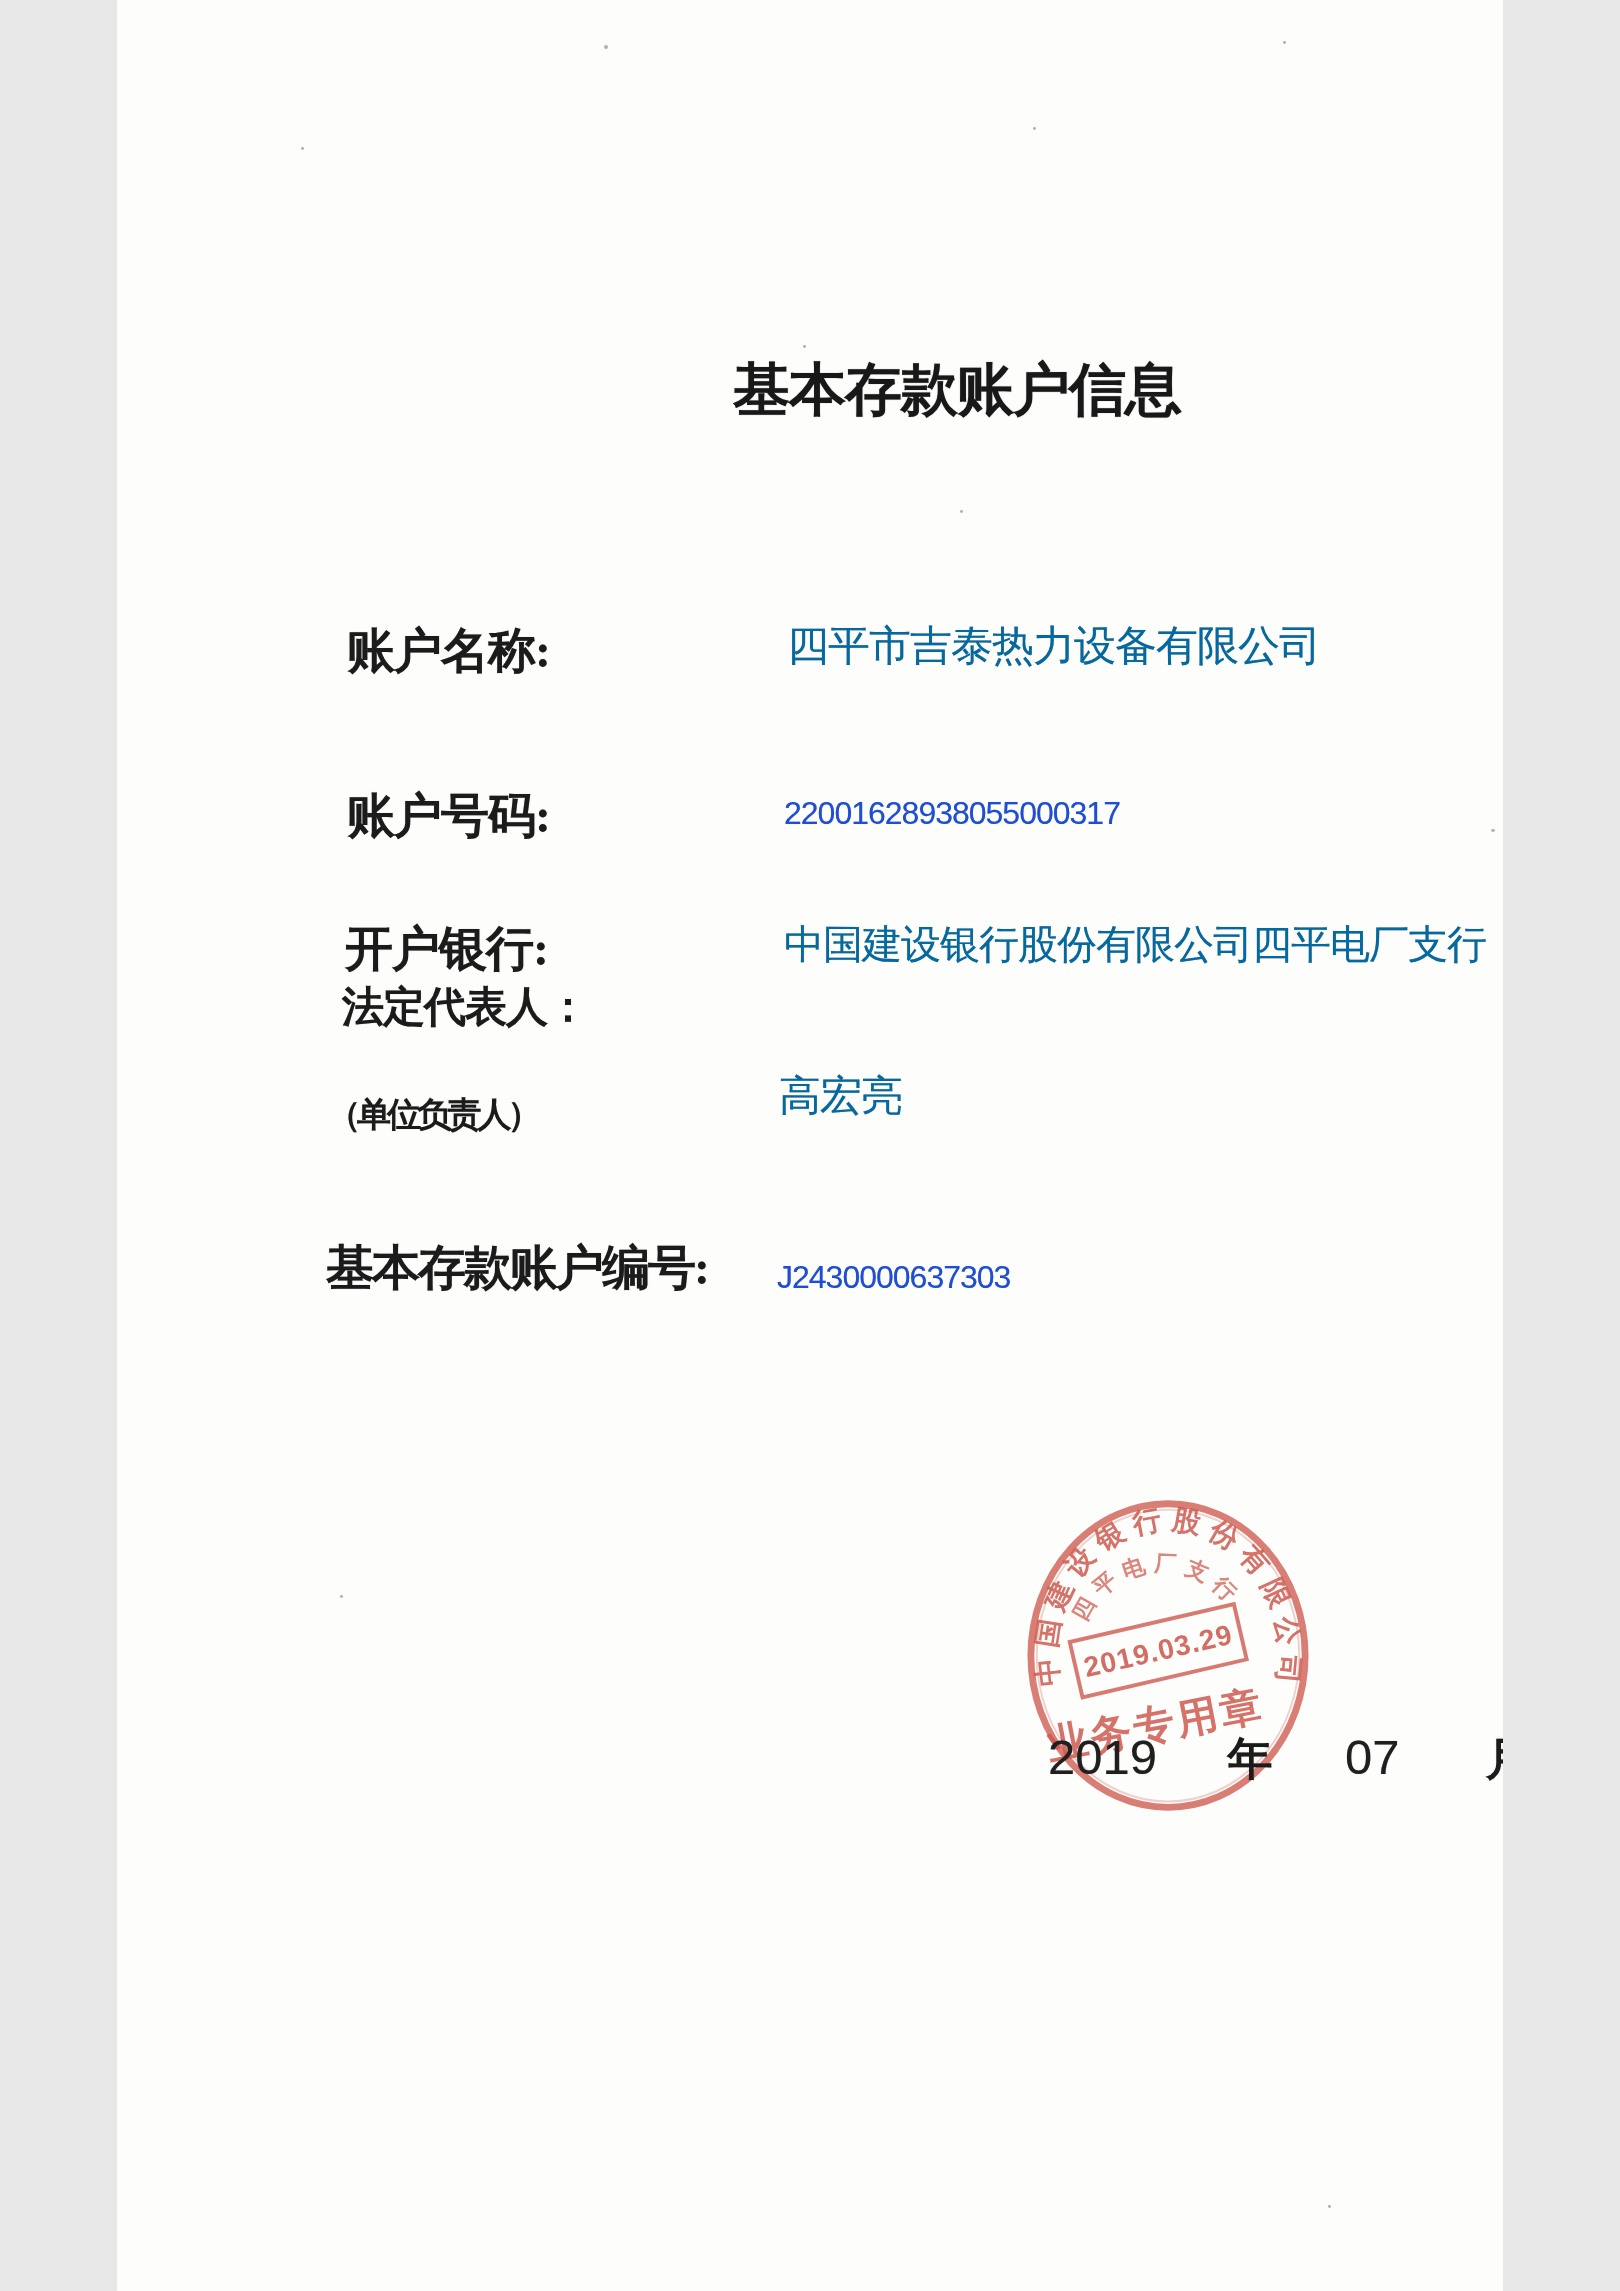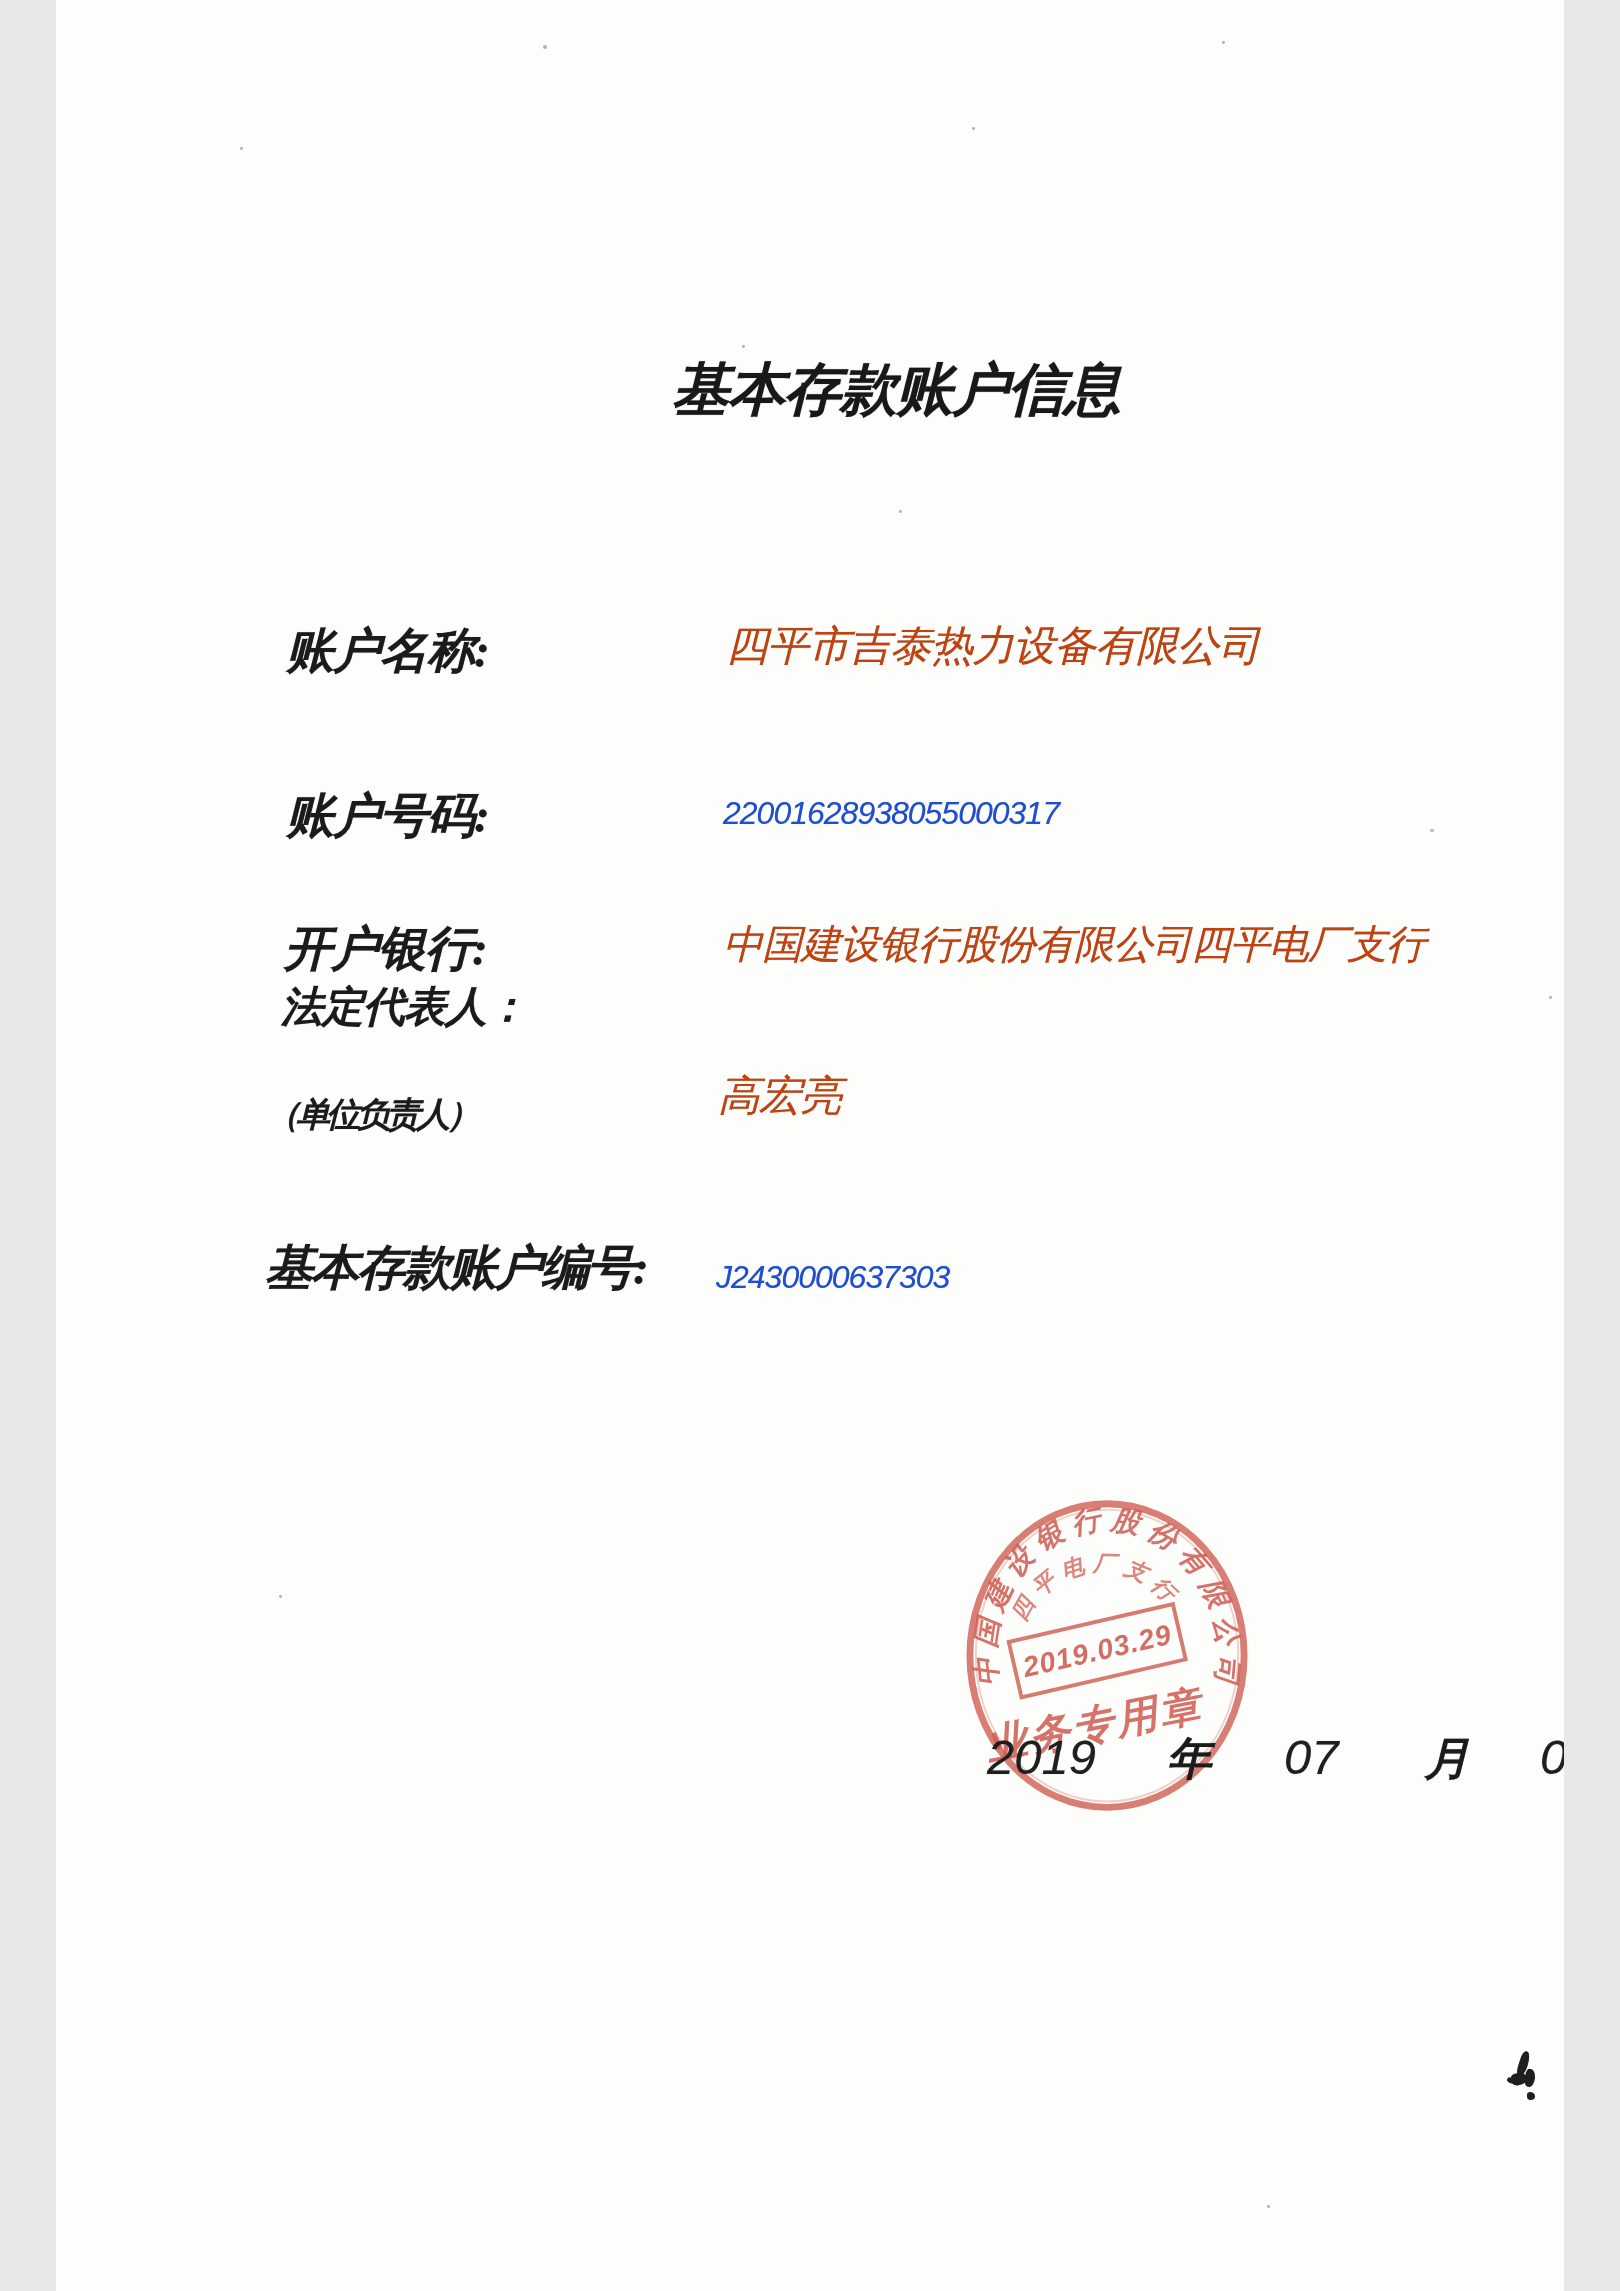--- a/index.html
+++ b/index.html
@@ -1,39 +1,38 @@
 <!DOCTYPE html>
 <html><head>
 <meta charset="utf-8">
 <style>
   html,body{margin:0;padding:0;background:#e8e8e8;}
   .page{
     position:relative;
-    width:1508px;height:2292px;
+    width:1386px;height:2292px;
     margin:0 auto;
     background:#fdfdfc;
     overflow:hidden;
     font-family:"Liberation Serif","DejaVu Serif",serif;
     color:#1c1c1c;
-    font-style:italic;
   }
   .abs{position:absolute;line-height:1;white-space:nowrap;}
   .doc-title{
     font-size:57px;font-weight:700;letter-spacing:-1px;
     color:#181818;
     text-shadow:0 0 1px rgba(20,20,20,.55);
   }
   .label{
     font-size:48px;font-weight:600;letter-spacing:-1px;
     color:#1b1b1b;
     text-shadow:0 0 0.8px rgba(20,20,20,.45);
   }
   .value-cjk{
     font-size:42px;font-weight:500;letter-spacing:-1px;
-    color:#c2410c;
+    color:#0369a1;
     text-shadow:0 0 0.7px rgba(20,20,20,.4);
   }
   .value-num{
     font-family:"Liberation Sans","DejaVu Sans",sans-serif;
     font-size:32px;font-weight:500;letter-spacing:-1px;
     color:#1d4ed8;
     text-shadow:0 0 0.7px rgba(20,20,20,.4);
   }
   .legal-label-l2{letter-spacing:-3.9px;}
   .date-line{

